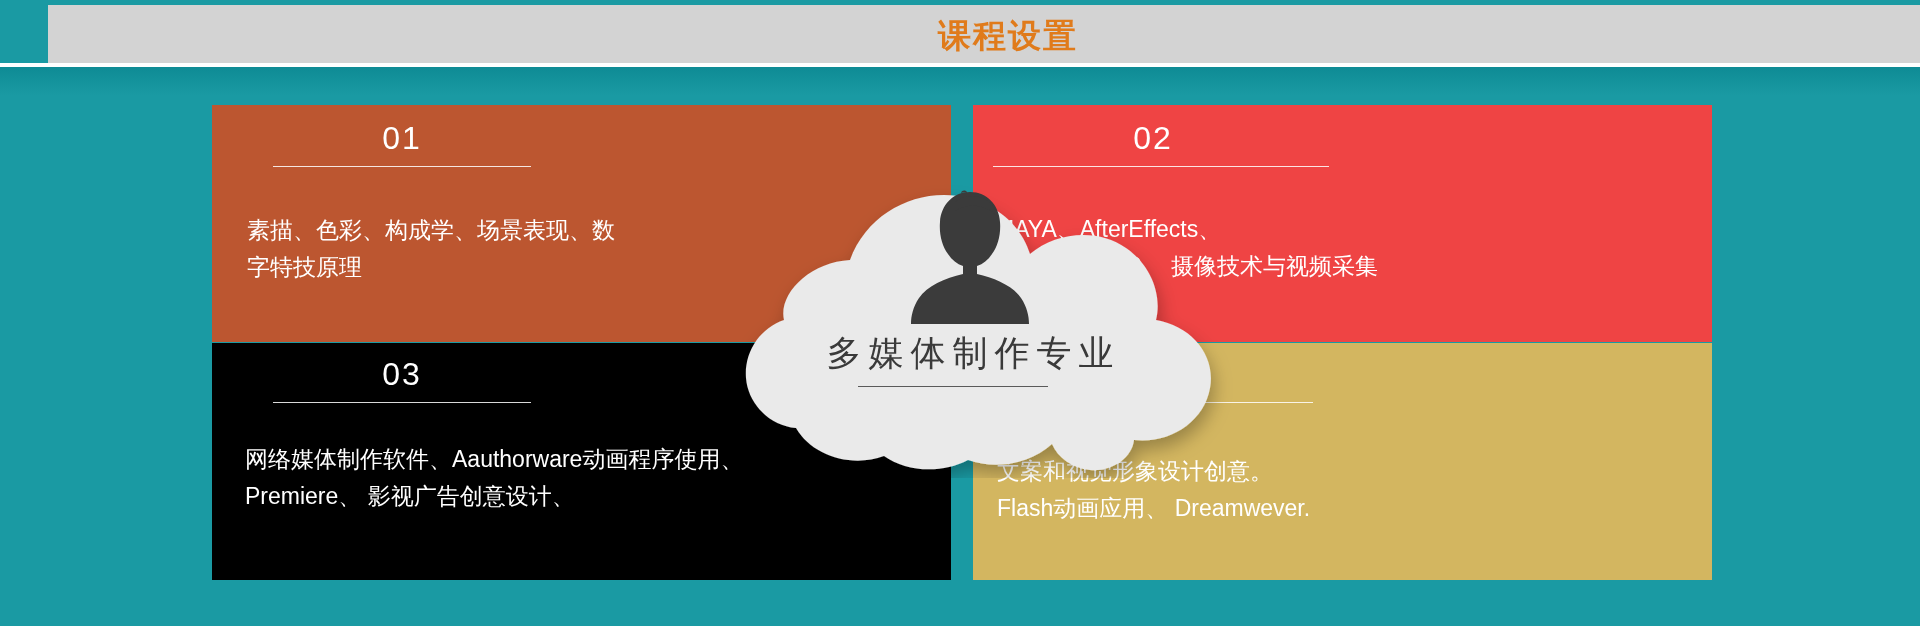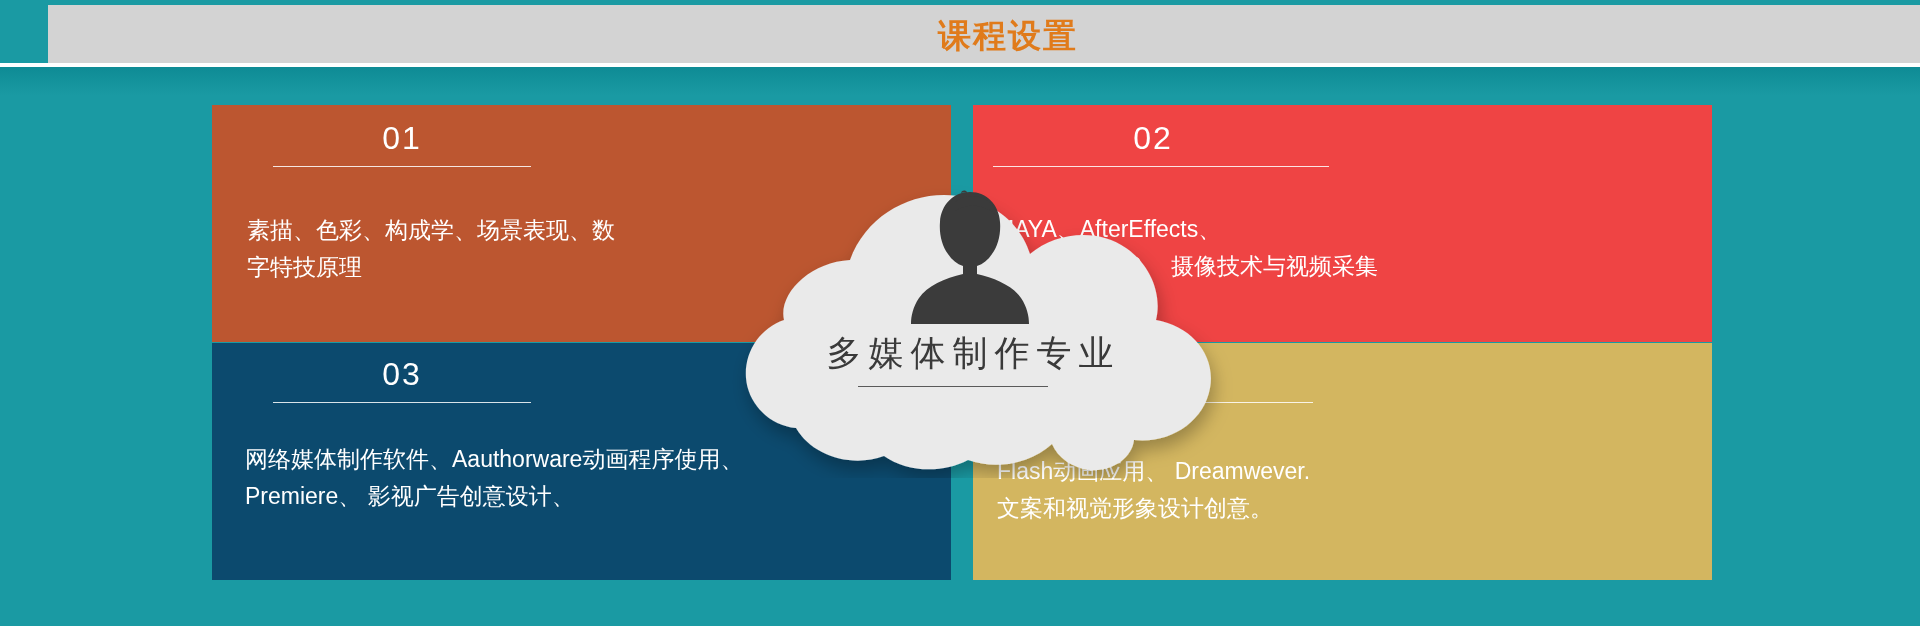--- a/index.html
+++ b/index.html
@@ -49,21 +49,21 @@
     left: 212px; top: 105px;
     width: 1500px; height: 475px;
   }
   .card {
     position: absolute;
     width: 739px; height: 237px;
     padding: 0;
   }
   .card.c1 { left: 0;     top: 0;    background: #bc5630; }
   .card.c2 { left: 761px; top: 0;    background: #ef4444; }
-  .card.c3 { left: 0;     top: 238px; background: #0c4a6e; height: 237px; }
+  .card.c3 { left: 0;     top: 238px; background: #000000; height: 237px; }
   .card.c4 { left: 761px; top: 238px; background: #d3b660; height: 237px; }
 
   
   .numblock {
     position: absolute;
     width: 320px;
   }
   .card.c1 .numblock { left: 30px; top: 16px; }
   .card.c2 .numblock { left: 20px; top: 16px; }
   .card.c3 .numblock { left: 30px; top: 14px; }
@@ -183,22 +183,22 @@
         <div>Premiere、 影视广告创意设计、</div>
       </div>
     </div>
 
     <div class="card c4">
       <div class="numblock">
         <div class="cardnum">04</div>
         <div class="cardrule"></div>
       </div>
       <div class="cardbody">
+        <div>文案和视觉形象设计创意。</div>
         <div>Flash动画应用、 Dreamwever.</div>
-        <div>文案和视觉形象设计创意。</div>
       </div>
     </div>
 
   </div>
 
   <div id="cloud-wrap">
     <svg width="540" height="300" viewBox="0 0 540 300">
       <defs>
         <filter id="cloudshadow" x="-15%" y="-15%" width="140%" height="150%">
           <feDropShadow dx="3" dy="9" stdDeviation="9" flood-color="#000000" flood-opacity="0.28"></feDropShadow>

